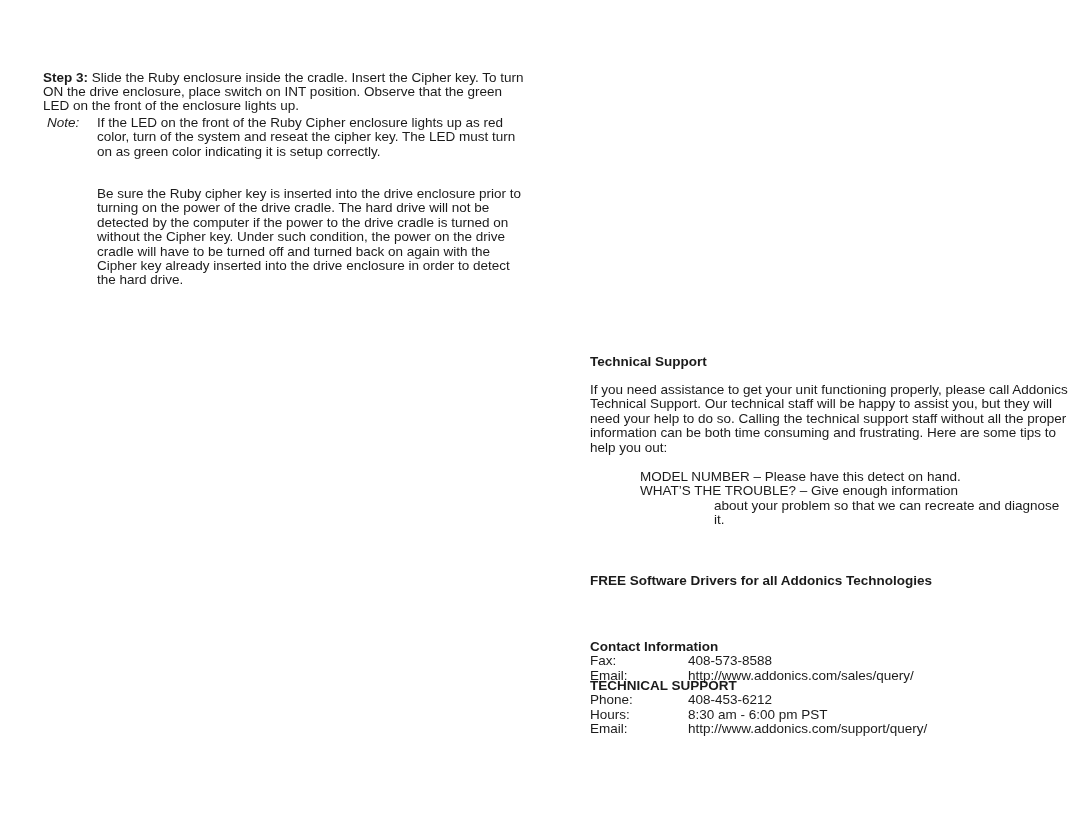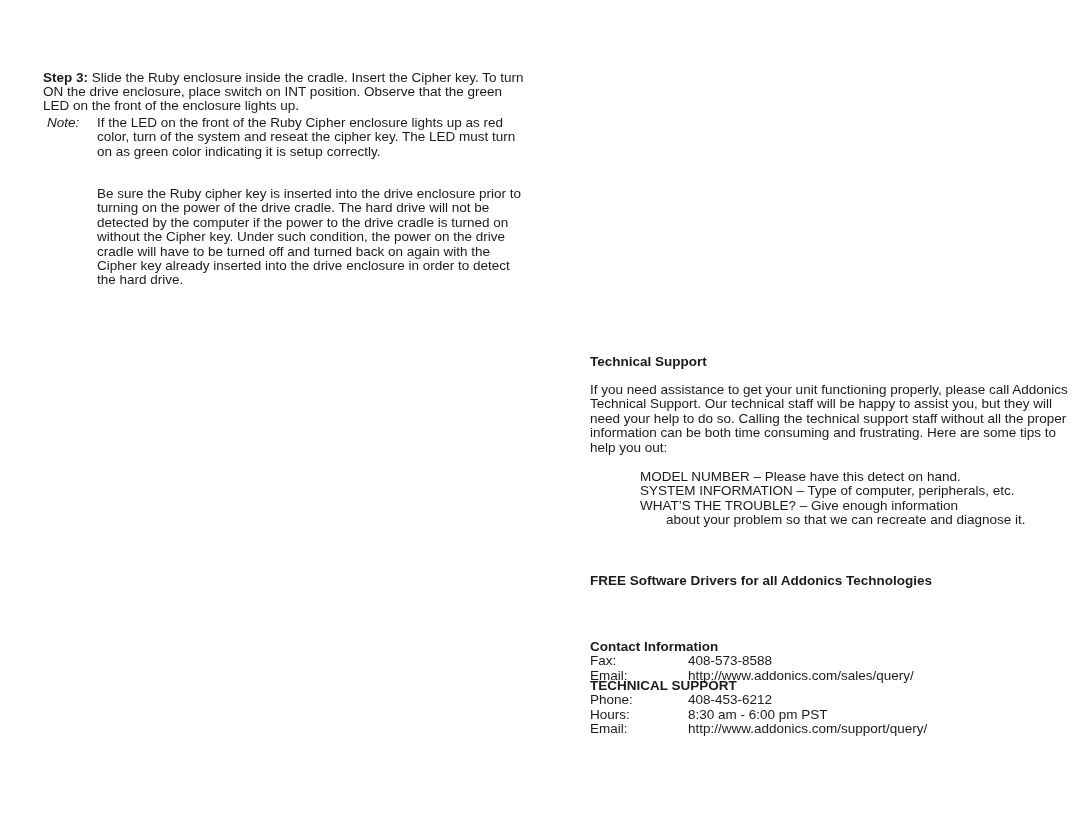--- a/index.html
+++ b/index.html
@@ -25,21 +25,21 @@
   #step3-block     { left: 43px;  top: 57px;  width: 500px; }
   #note-label      { left: 47px;  top: 116px; font-style: italic; }
   #note-text       { left: 97px;  top: 116px; width: 470px; }
   #besure-block    { left: 97px;  top: 187px; width: 480px; }
 
   
   #ts-heading      { left: 590px; top: 355px; }
   #ts-intro        { left: 590px; top: 383px; width: 488px; }
   #tips-block      { left: 640px; top: 470px; width: 430px; }
   #tips-block .tip-line { height: 14.4px; }
-  #tips-block .tip-cont { margin-left: 26px; }
+  #tips-block .tip-cont { margin-left: 74px; }
   #free-block      { left: 590px; top: 574px; width: 488px; }
   #free-block div  { height: 14.4px; }
   #contact-block   { left: 590px; top: 640px; width: 488px; }
   #techsup-block   { left: 590px; top: 679px; width: 488px; }
   .info-row        { height: 14.4px; }
   .info-label      { display: inline-block; width: 98px; }
   .group-heading   { height: 14.4px; font-weight: bold; }
 </style>
 </head>
 <body>
@@ -64,21 +64,20 @@
 <div class="abs b" id="ts-heading">Technical Support</div>
 
 <div class="abs pre" id="ts-intro">If you need assistance to get your unit functioning properly, please call Addonics
 Technical Support.  Our technical staff will be happy to assist you, but they will
 need your help to do so.  Calling the technical support staff without all the proper
 information can be both time consuming and frustrating.  Here are some tips to
 help you out:</div>
 
 <div class="abs" id="tips-block">
   <div class="tip-line">MODEL NUMBER – Please have this detect on hand.</div>
-  <div class="tip-line">SYSTEM INFORMATION – Type of computer, peripherals, etc.</div>
   <div class="tip-line">WHAT’S THE TROUBLE? – Give enough information</div>
   <div class="tip-line tip-cont">about your problem so that we can recreate and diagnose it.</div>
 </div>
 
 <div class="abs" id="free-block">
   <div class="b">FREE Software Drivers for all Addonics Technologies</div>
 </div>
 
 <div class="abs" id="contact-block">
   <div class="group-heading">Contact Information</div>

